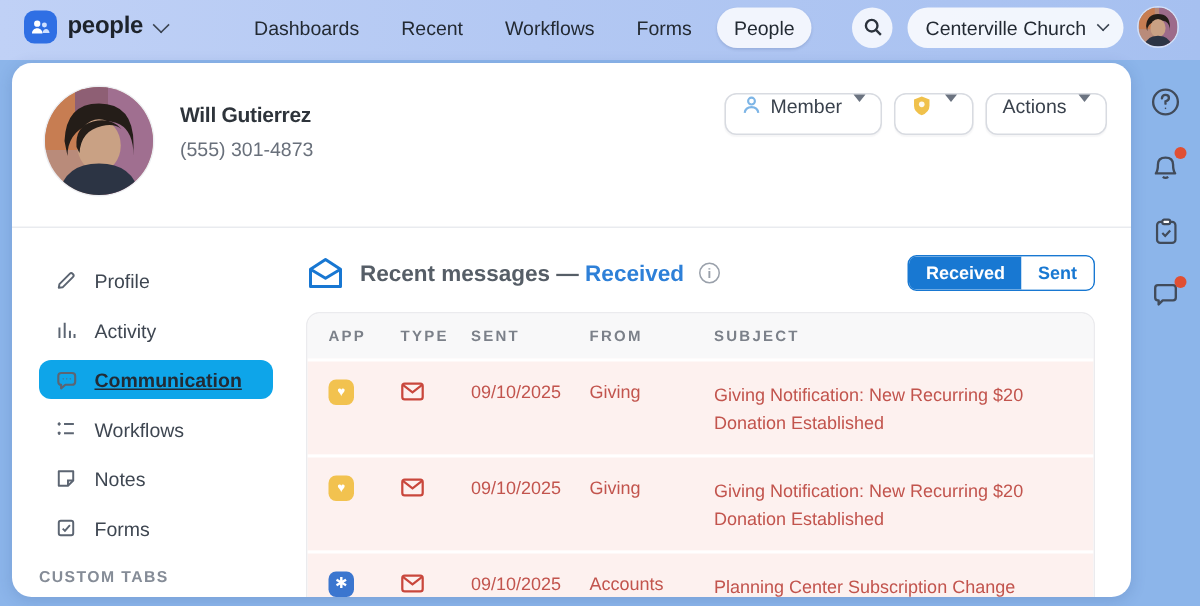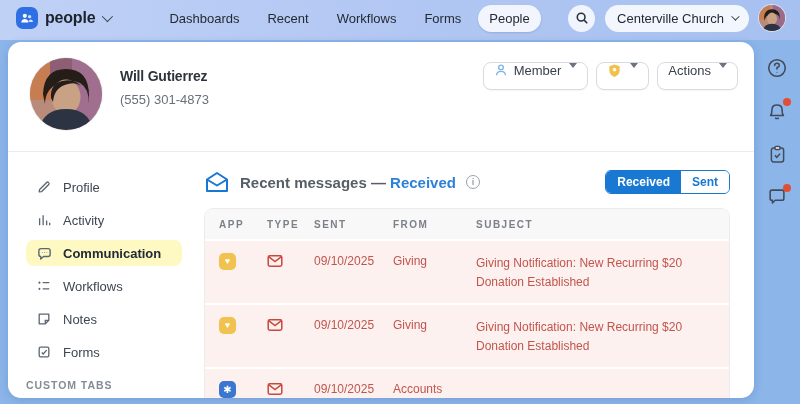--- a/index.html
+++ b/index.html
@@ -39,21 +39,21 @@
   .header-btns { margin-left:auto; display:flex; gap:8px; padding-top:4px; }
   .btn { height:28px; background:#fff; border:1px solid #d8dbe1; border-radius:8px; display:flex; gap:6px; padding:0 10px; font-size:13px; color:#39414c; cursor:pointer; box-shadow:0 1px 1px rgba(20,30,60,.04); }
   .caret { width:0; height:0; border-left:4px solid transparent; border-right:4px solid transparent; border-top:5px solid #6b7380; margin-left:2px; }
 
   .body-row { display:flex; height:244px; }
 
   
   .sidebar { width:188px; flex:0 0 auto; padding:22px 14px 0 18px; }
   .side-item { display:flex; align-items:flex-end; gap:11px; padding:5px 10px; border-radius:8px; margin-bottom:7px; font-size:13px; color:#3e4651; cursor:pointer; }
   .side-item .sicon { width:16px; height:16px; display:flex; align-items:center; justify-content:center; color:#5c6572; }
-  .side-item.active { background:#fef9c3; font-weight:700; color:#222b35; }
+  .side-item.active { background:#0ea5e9; font-weight:700; color:#222b35;text-decoration:underline; }
   .side-section { font-size:10.5px; font-weight:700; letter-spacing:.09em; color:#858c97; margin:14px 0 10px 0; }
 
   
   .content { flex:1; padding:18px 24px 0 8px; min-width:0; }
   .msg-header { display:flex; align-items:center; gap:10px; margin-bottom:14px; }
   .msg-title { font-size:15px; font-weight:600; color:#565e67; }
   .msg-title .flt { color:#2e80d8; font-weight:600; }
   .info-ic { width:14px; height:14px; border:1.3px solid #9aa1ab; border-radius:50%; color:#9aa1ab; font-size:9px; font-weight:700; display:flex; align-items:center; justify-content:center; font-style:normal; }
   .toggle { margin-left:auto; display:flex; border:1px solid #1878d2; border-radius:6px; overflow:hidden; font-size:12px; }
   .toggle .seg { padding:4px 11px; cursor:pointer; }
@@ -307,20 +307,21 @@
           </div>
 
           <div class="trow drow">
             <span class="app-ic app-accounts">✱</span>
             <span><svg width="16" height="14" viewBox="0 0 16 14" fill="none" stroke="#c9473c" stroke-width="1.5">
                   <rect x="1.2" y="1.8" width="13.6" height="10.4" rx="1.6"></rect>
                   <path d="M1.6 2.6 L8 7.6 L14.4 2.6"></path>
                 </svg></span>
             <span>09/10/2025</span>
             <span>Accounts</span>
+            <span class="subj">Planning Center Subscription Change</span>
           </div>
 
         </div>
       </div>
 
     </div>
   </div>
 </div>
 
 </body></html>

